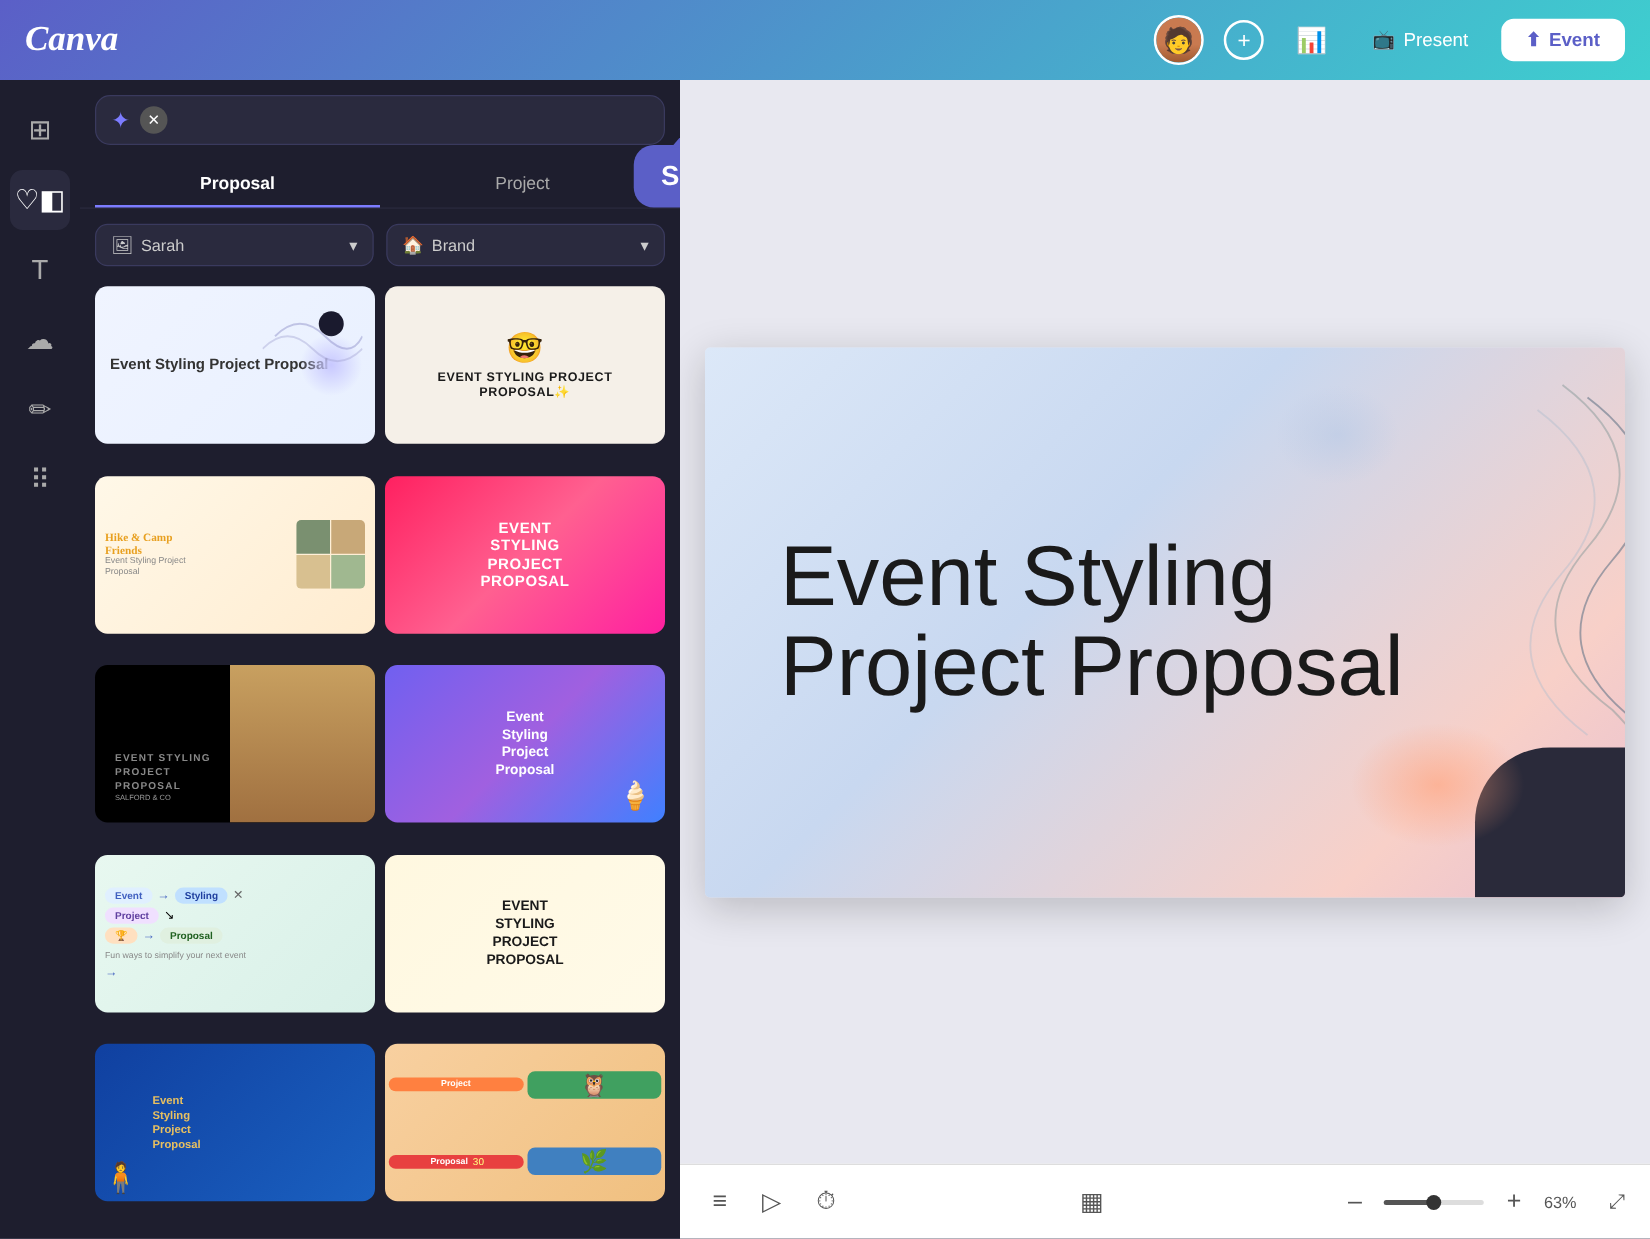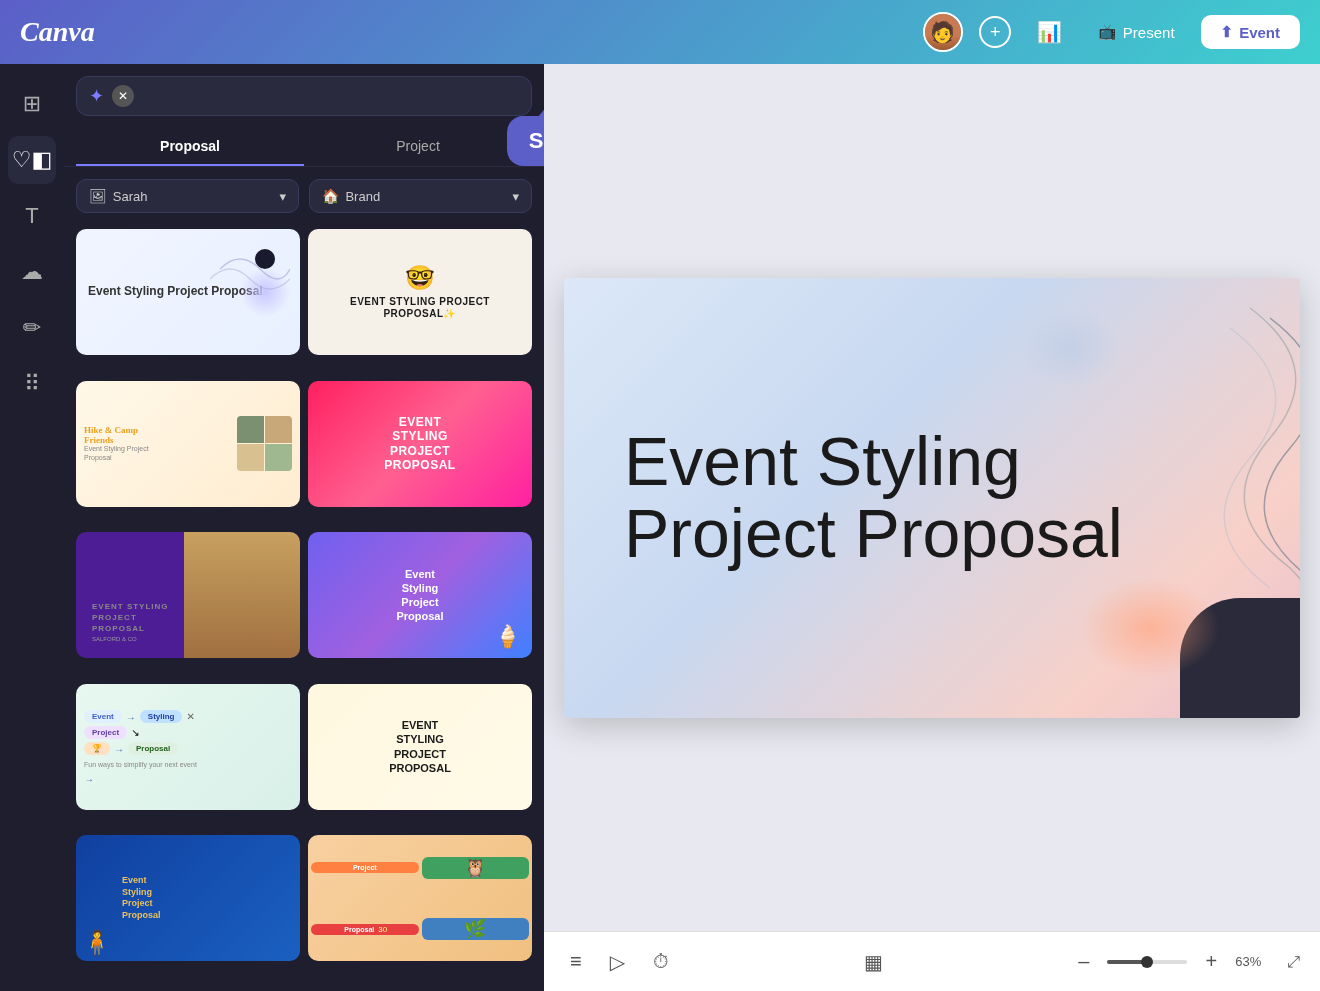--- a/index.html
+++ b/index.html
@@ -697,21 +697,21 @@
           <div class="card-3-img" style="background:#c8a878;"></div>
           <div class="card-3-img" style="background:#d8c090;"></div>
           <div class="card-3-img" style="background:#a0b890;"></div>
         </div>
       </div>
 
       <div class="template-card card-4">
         <div class="card-4-title">EVENT<br>STYLING<br>PROJECT<br>PROPOSAL</div>
       </div>
 
-      <div class="template-card card-5" style="position:relative;background:#4c1d95;">
+      <div class="template-card card-5" style="position:relative;background:#000000;">
         <div class="card-5-right" style="position:absolute;right:0;top:0;width:52%;height:100%;background:linear-gradient(180deg,#c8a060 0%,#a07040 100%);"></div>
         <div style="z-index:1;padding:8px;">
           <div class="card-5-text">Event Styling<br>PROJECT<br>PROPOSAL</div>
           <div class="card-5-brand">SALFORD &amp; CO</div>
         </div>
       </div>
 
       <div class="template-card card-6">
         <div class="card-6-title">Event<br>Styling<br>Project<br>Proposal</div>
         <div class="card-6-decoration">🍦</div>

